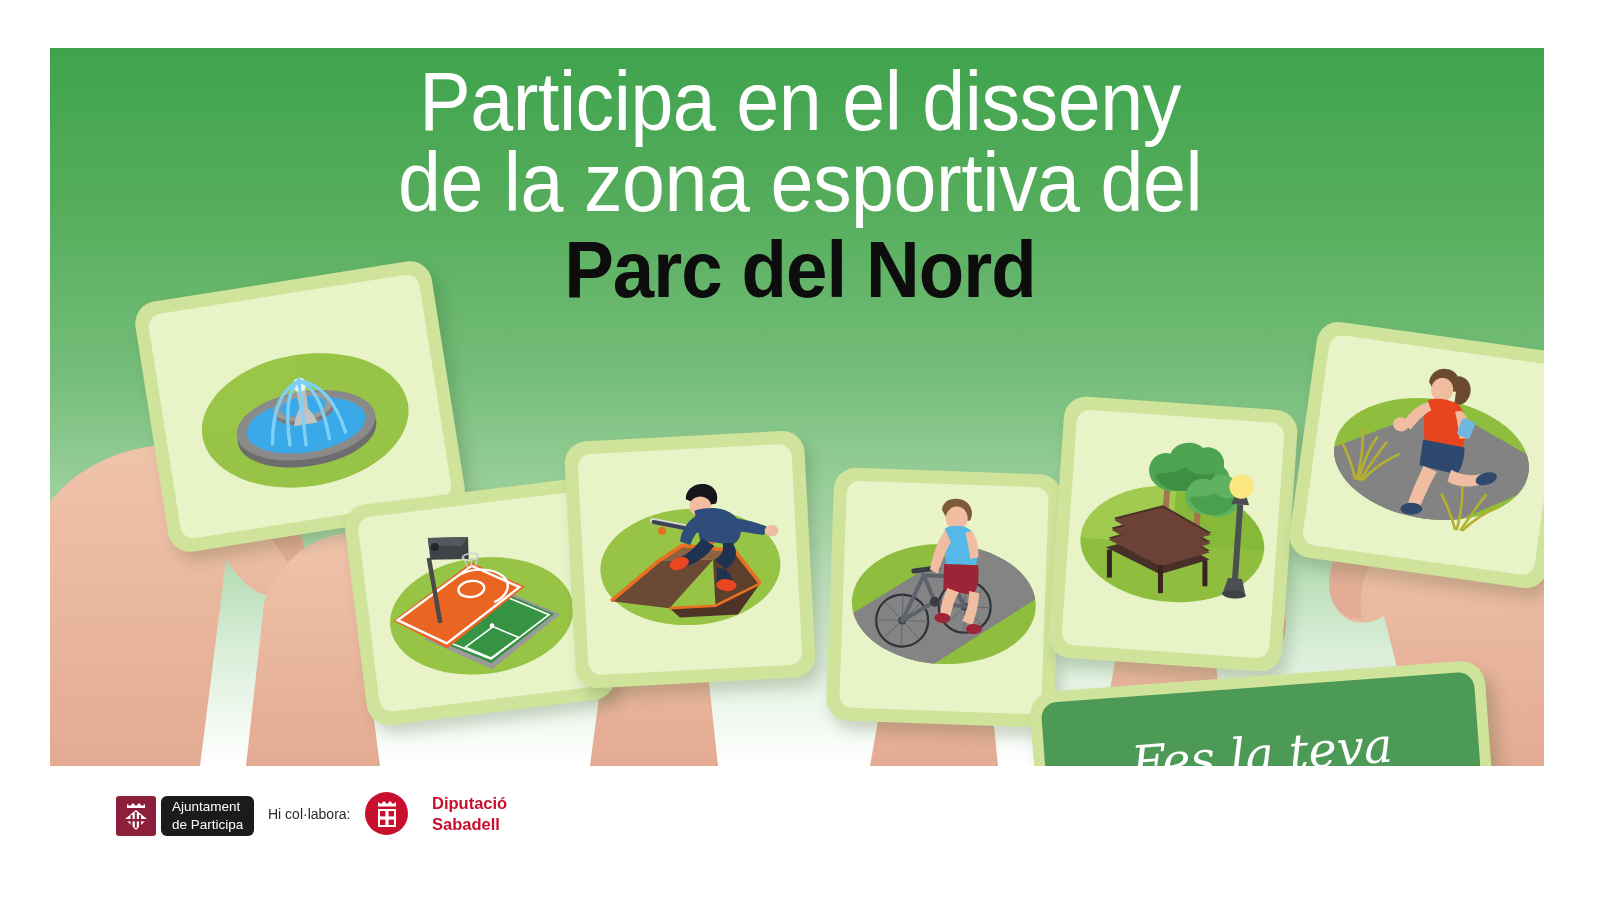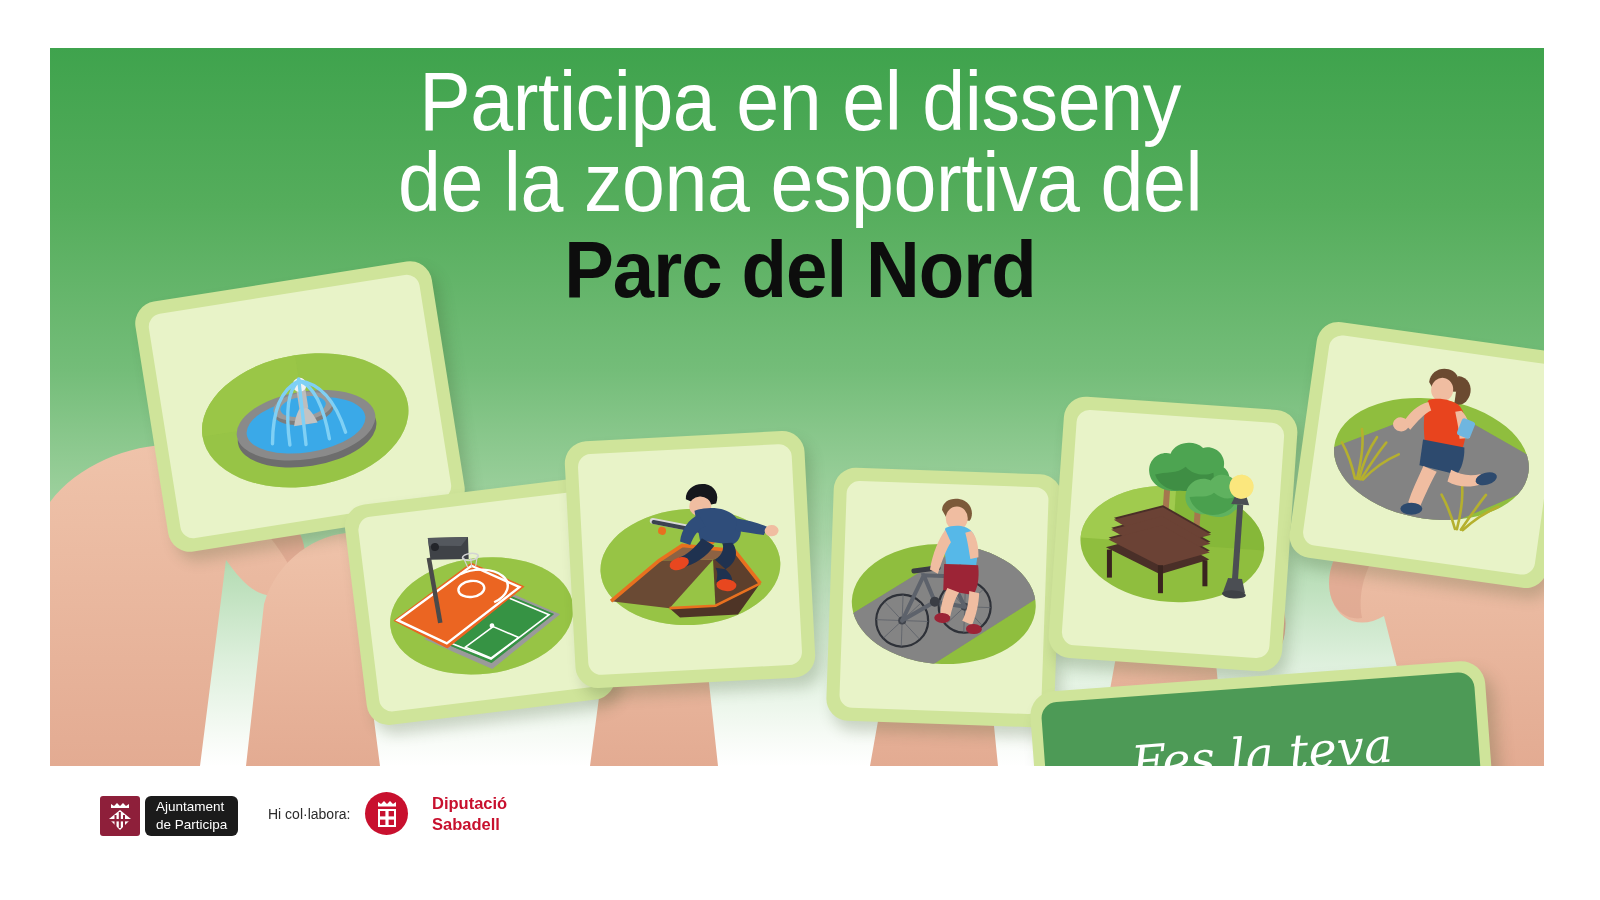--- a/index.html
+++ b/index.html
@@ -89,21 +89,21 @@
     font-size:48px;line-height:1.12;text-align:center;font-weight:400;
     padding-bottom:4px;
   }
   .cta-text span{display:block;}
 
   
   .footer{
     position:absolute;left:0;top:766px;width:1600px;height:134px;
     background:#ffffff;z-index:70;
   }
-  .logo-saba{position:absolute;left:80px;top:30px;display:flex;align-items:stretch;height:40px;padding-left:20px;}
+  .logo-saba{position:absolute;left:96px;top:30px;display:flex;align-items:stretch;height:40px;padding-left:20px;}
   .saba-shield{
     width:40px;height:40px;background:#8e1f3a;border-radius:3px;
     display:flex;align-items:center;justify-content:center;
   }
   .saba-name{
     background:#1b1b1b;border-radius:6px;height:40px;margin-left:5px;
     padding:0 11px;display:flex;flex-direction:column;justify-content:center;
   }
   .saba-name span{color:#fff;font-size:13.5px;line-height:1.32;white-space:nowrap;}
 

